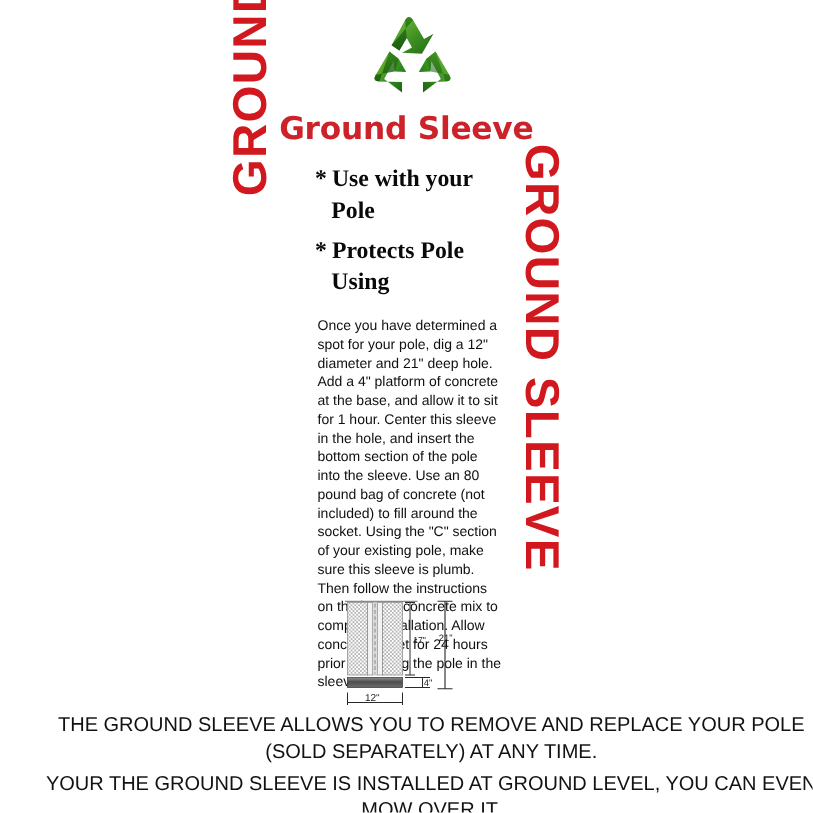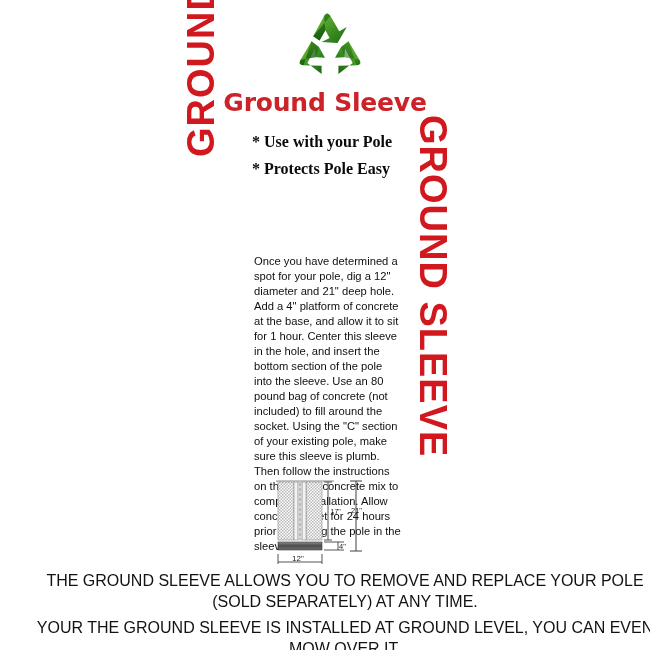--- a/index.html
+++ b/index.html
@@ -78,21 +78,21 @@
   }
 
   
   #bullet-list {
     position: absolute;
     left: 252px;
     top: 131px;
     width: 160px;
     font-family: "Liberation Serif", serif;
     font-weight: bold;
-    font-size: 16px;
+    font-size: 19px;
     line-height: 1.34;
     color: #0a0a0a;
   }
   .bullet-item {
     margin-bottom: 6px;
     padding-left: 13px;
     text-indent: -13px;
   }
   .bullet-star { margin-right: 4px; }
 
@@ -182,21 +182,21 @@
   <div id="product-title">Ground Sleeve</div>
 
   <div class="vert-word" id="vert-left">GROUND SLEEVE</div>
   <div class="vert-word" id="vert-right">GROUND SLEEVE</div>
 
   <div id="bullet-list">
     <div class="bullet-item">
       <span class="bullet-star">*</span><span>Use with your Pole</span>
     </div>
     <div class="bullet-item">
-      <span class="bullet-star">*</span><span>Protects Pole Easy</span>
+      <span class="bullet-star">*</span><span>Protects Pole Using</span>
     </div>
   </div>
 
   <div id="instructions">Once you have determined a spot for your pole, dig a 12" diameter and 21" deep hole. Add a 4" platform of concrete at the base, and allow it to sit for 1 hour. Center this sleeve in the hole, and insert the bottom section of the pole into the sleeve. Use an 80 pound bag of concrete (not included) to fill around the socket. Using the "C" section of your existing pole, make sure this sleeve is plumb. Then follow the instructions on the bag of concrete mix to complete installation. Allow concrete to set for 24 hours prior to placing the pole in the sleeve.</div>
 
   <div id="diagram">
     <svg viewBox="0 0 134 92" width="134" height="92" aria-hidden="true">
       <defs>
         <pattern id="hatch" width="3" height="3" patternUnits="userSpaceOnUse">
           <rect width="3" height="3" fill="#ffffff"></rect>

